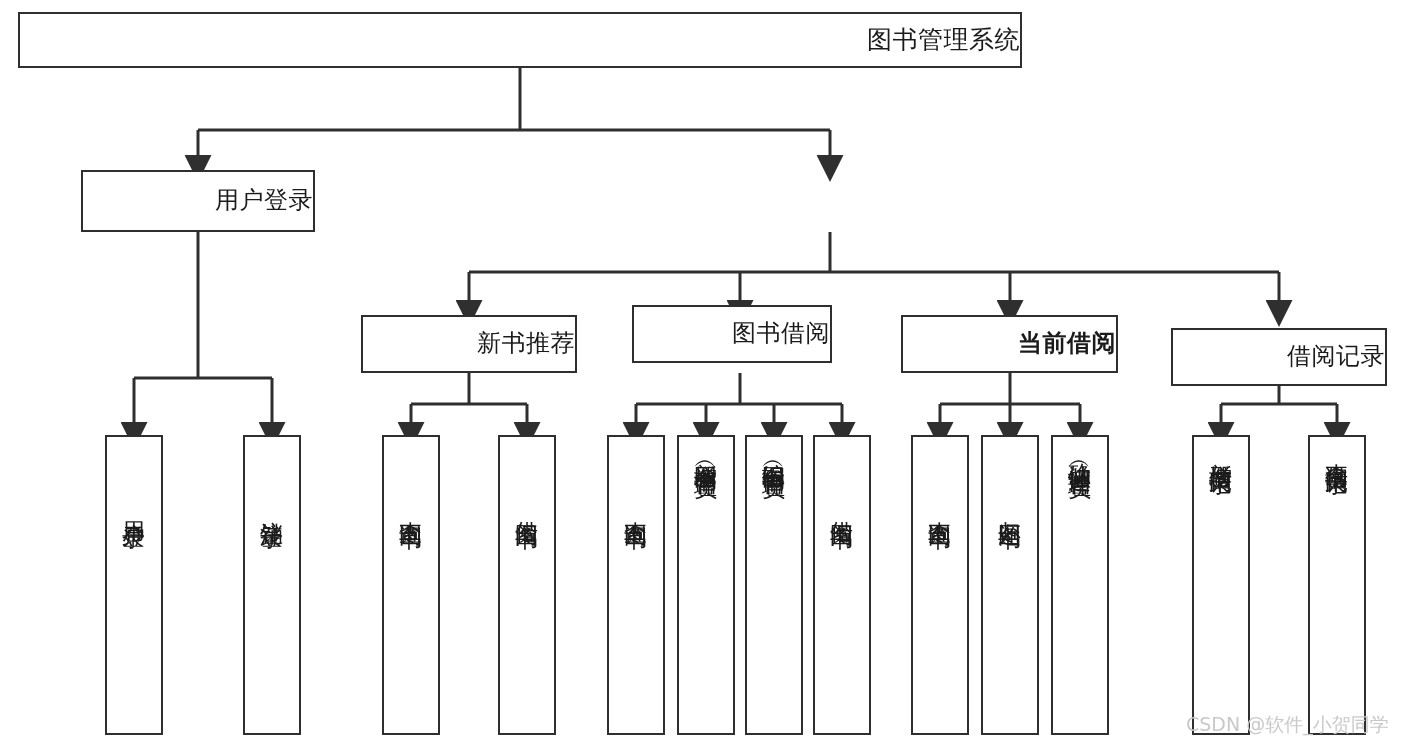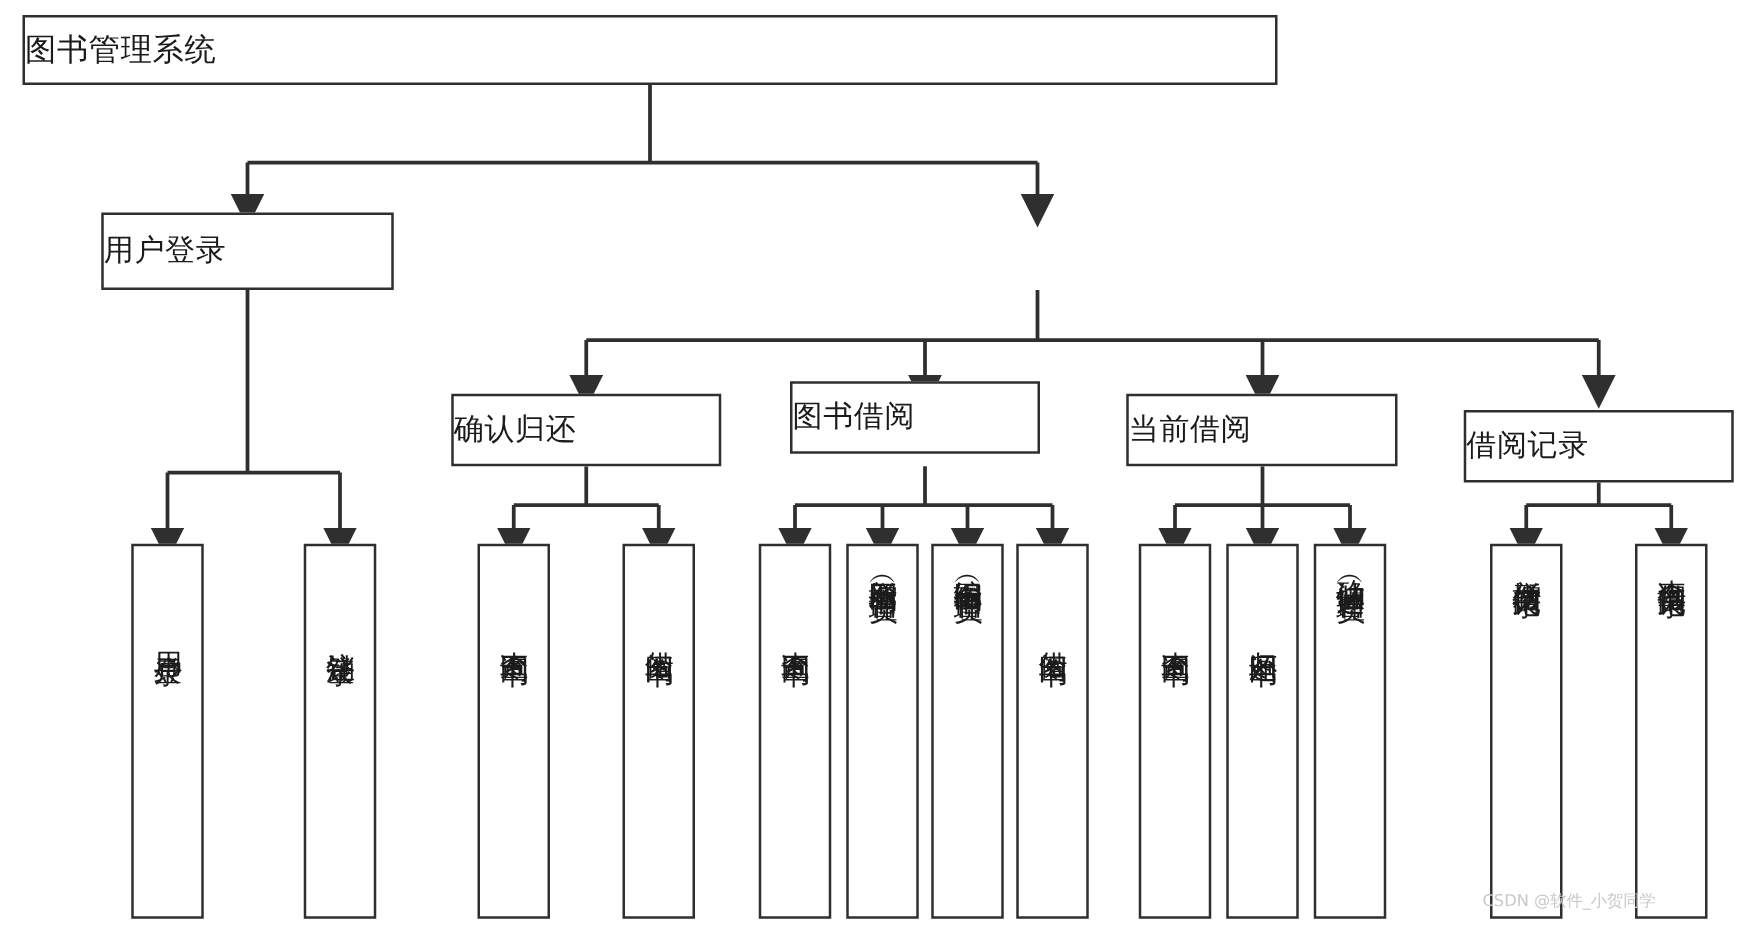--- a/index.html
+++ b/index.html
@@ -27,21 +27,21 @@
     pointer-events: none;
   }
   .node {
     position: absolute;
     box-sizing: border-box;
     border: 2.5px solid #2f2f2f;
     background: #ffffff;
     color: #1b1b1b;
     display: flex;
     align-items: center;
-    justify-content: flex-start;
+    justify-content: flex-end;
     text-align: center;
   }
   .node .label {
     display: block;
     line-height: 1.15;
     letter-spacing: 0.5px;
   }
   
   .node.horiz .label {
     writing-mode: horizontal-tb;
@@ -63,21 +63,21 @@
     line-height: 1.05;
     letter-spacing: 2px;
     white-space: nowrap;
   }
   .node.vert.mid .label { padding-top: 58px; }
   .node.vert.tall .label { padding-top: 0px; }
   .watermark {
     position: absolute;
     left: 1186px;
     top: 712px;
-    font-size: 13px;
+    font-size: 19px;
     color: #c9c9c9;
     white-space: nowrap;
     font-family: "DejaVu Sans", "Liberation Sans", sans-serif;
   }
 </style>
 </head>
 <body>
 
 <div id="canvas">
 
@@ -134,28 +134,28 @@
   <div class="node horiz root" style="left:18px; top:12px; width:1004px; height:56px;">
     <span class="label">图书管理系统</span>
   </div>
 
   <div class="node horiz" style="left:81px; top:170px; width:234px; height:62px;">
     <span class="label">用户登录</span>
   </div>
 
 
   <div class="node horiz" style="left:361px; top:315px; width:216px; height:58px;">
-    <span class="label">确认归还</span>
+    <span class="label">新书推荐</span>
   </div>
 
   <div class="node horiz" style="left:632px; top:305px; width:200px; height:58px;">
     <span class="label">图书借阅</span>
   </div>
 
-  <div class="node horiz" style="left:901px; top:315px; width:217px; height:58px;">
+  <div class="node horiz" style="left:901px; top:315px; width:217px; height:58px;font-weight:bold;">
     <span class="label">当前借阅</span>
   </div>
 
   <div class="node horiz" style="left:1171px; top:328px; width:216px; height:58px;">
     <span class="label">借阅记录</span>
   </div>
 
   <div class="node vert mid" style="left:105px; top:435px; width:58px; height:300px;">
     <span class="label">用户登录</span>
   </div>

